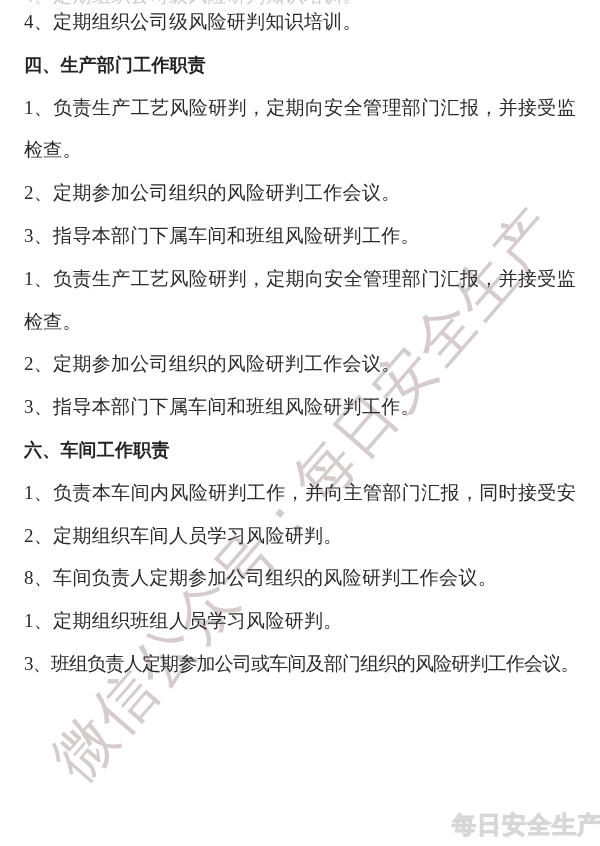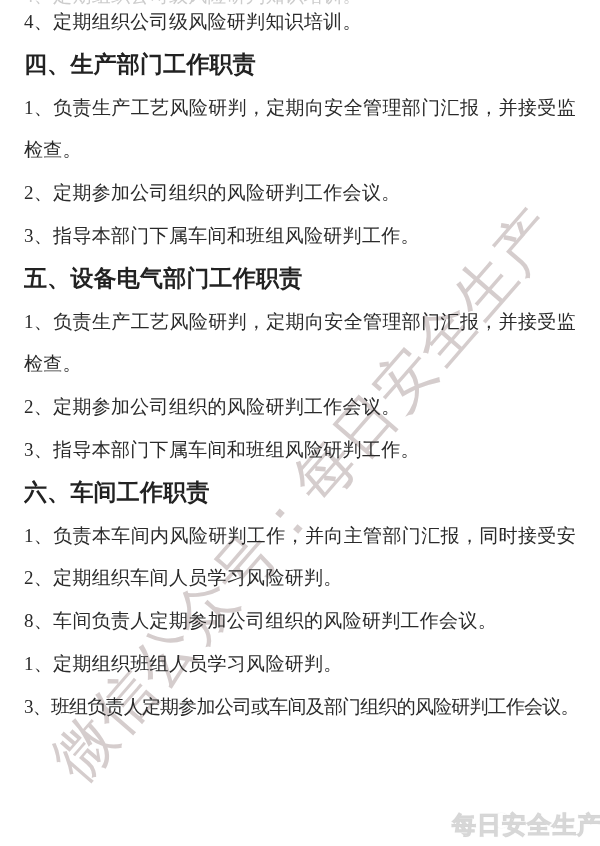--- a/index.html
+++ b/index.html
@@ -33,21 +33,21 @@
   .content{
     position:absolute;inset:0;z-index:2;
     padding:1px 24px 0 24px;
     color:#2a2a2a;
   }
   .line{
     height:42.8px;line-height:42.8px;
     font-size:19px;letter-spacing:.3px;
     white-space:nowrap;overflow:hidden;
   }
-  .line.heading{font-weight:bold;font-size:23px;letter-spacing:.2px;color:#222;}
+  .line.heading{font-weight:bold;font-size:18px;letter-spacing:.2px;color:#222;}
   .line.justify{
     white-space:normal;
     text-align:justify;text-align-last:justify;
     text-justify:inter-ideograph;
   }
   .line.tight{letter-spacing:-0.8px;}
   
   .corner-overlay{
     position:absolute;left:452px;top:809px;z-index:3;
     font-size:24px;font-weight:bold;letter-spacing:1px;white-space:nowrap;
@@ -73,21 +73,20 @@
     <div class="frag">4、定期组织公司级风险研判知识培训。</div>
   </div>
 
   <div class="content">
       <div class="line body">4、定期组织公司级风险研判知识培训。</div>
       <div class="line heading">四、生产部门工作职责</div>
       <div class="line body justify">1、负责生产工艺风险研判，定期向安全管理部门汇报，并接受监督</div>
       <div class="line body">检查。</div>
       <div class="line body">2、定期参加公司组织的风险研判工作会议。</div>
       <div class="line body">3、指导本部门下属车间和班组风险研判工作。</div>
-      <div class="line heading">五、设备电气部门工作职责</div>
       <div class="line body justify">1、负责生产工艺风险研判，定期向安全管理部门汇报，并接受监督</div>
       <div class="line body">检查。</div>
       <div class="line body">2、定期参加公司组织的风险研判工作会议。</div>
       <div class="line body">3、指导本部门下属车间和班组风险研判工作。</div>
       <div class="line heading">六、车间工作职责</div>
       <div class="line body justify">1、负责本车间内风险研判工作，并向主管部门汇报，同时接受安全</div>
       <div class="line body">2、定期组织车间人员学习风险研判。</div>
       <div class="line body">8、车间负责人定期参加公司组织的风险研判工作会议。</div>
       <div class="line body">1、定期组织班组人员学习风险研判。</div>
       <div class="line body tight">3、班组负责人定期参加公司或车间及部门组织的风险研判工作会议。</div>

